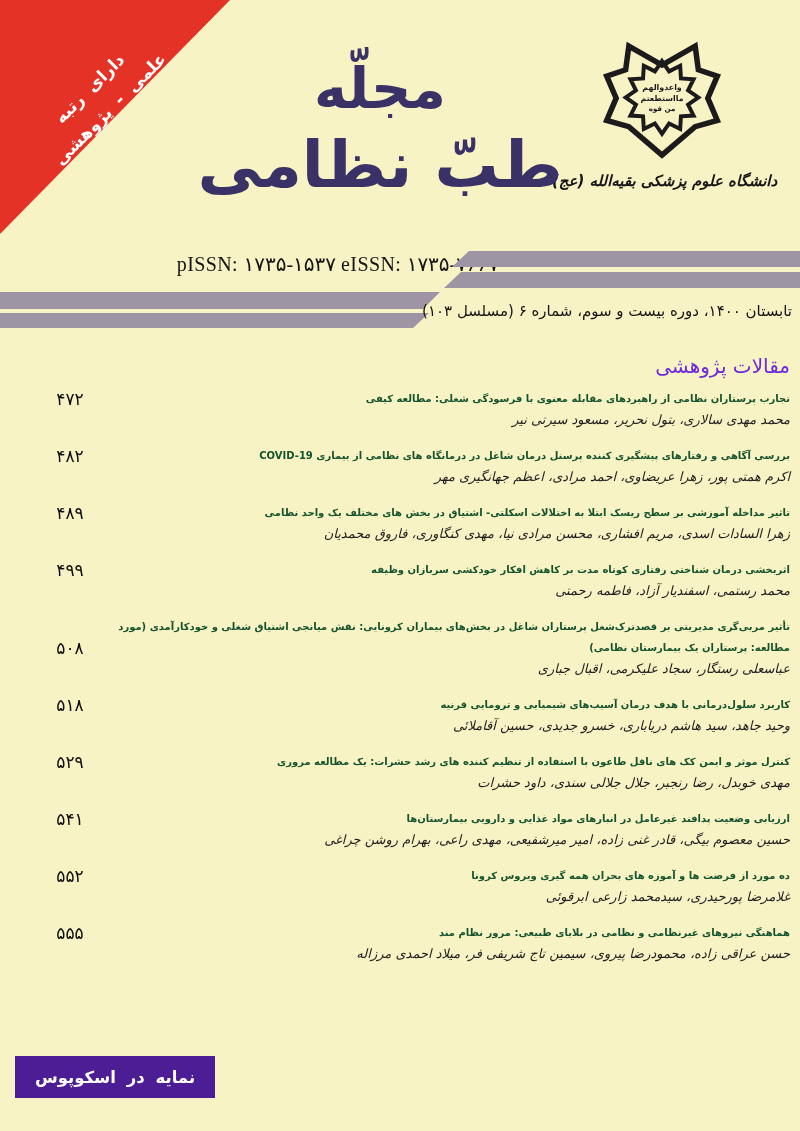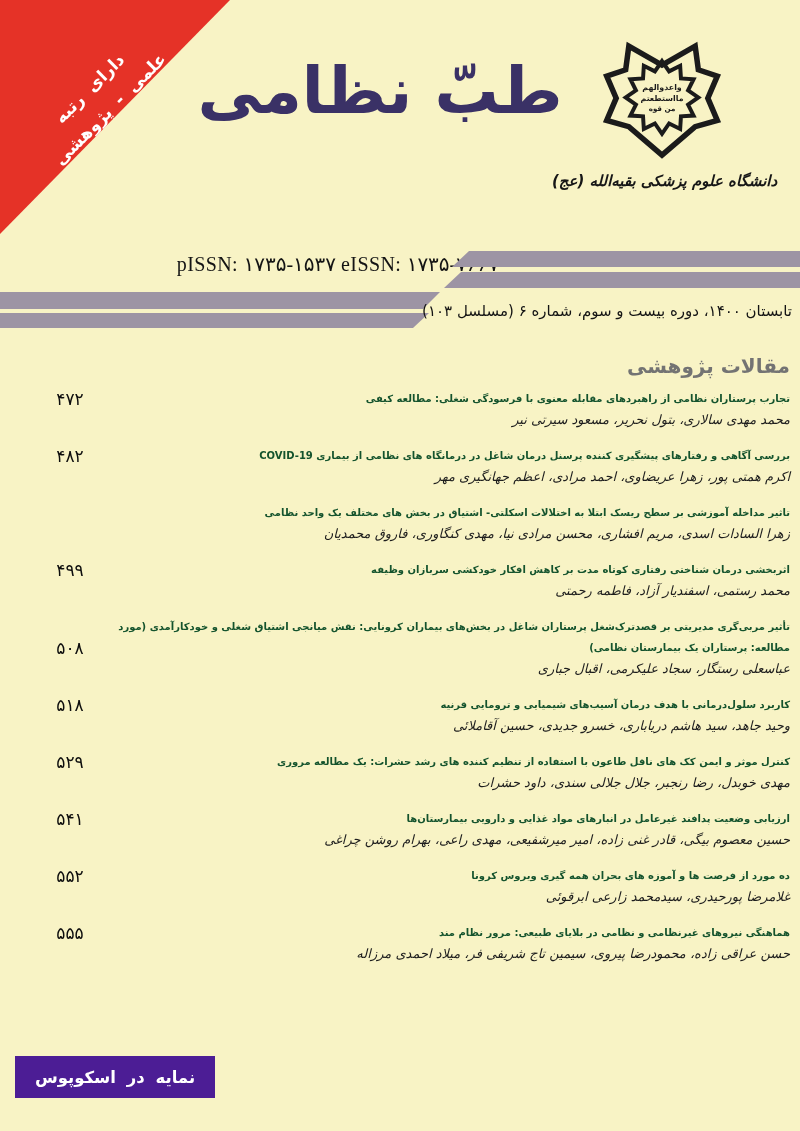--- a/index.html
+++ b/index.html
@@ -67,21 +67,21 @@
     position:absolute; right:8px; top:302px; width:420px;
     direction:rtl; text-align:right;
     font-size:15px; color:#141414;
   }
 
   
   .toc {
     position:absolute; left:0; right:10px; top:354px;
     direction:rtl; padding-left:38px;
   }
-  .toc-header { font-size:20px; font-weight:bold; color:#737373; margin-bottom:10px; }
+  .toc-header { font-size:20px; font-weight:normal; color:#6d28d9; margin-bottom:10px; }
   .entry { display:flex; margin-bottom:17px; }
   .entry-text { flex:1; }
   .entry-title { font-size:10px; font-weight:bold; line-height:21px; color:#14532d; }
   .entry-authors { font-size:13px; line-height:17px; font-style:italic; color:#1d1d1d; margin-top:2px; }
   .entry-page { width:64px; flex:0 0 64px; text-align:center; font-size:17px; color:#0d0d0d; padding-top:1px; }
   .toc-list .entry:nth-of-type(5) .entry-page { padding-top:22px; }
 
   
   .scopus-box {
     position:absolute; left:15px; top:1056px; width:200px; height:42px;
@@ -106,20 +106,21 @@
     <path d="M58,22 L100,46 L142,22 L146,52 L170,60 L158,88 L170,116 L142,124 L100,160 L58,124 L30,116 L42,88 L30,60 L54,52 Z" fill="none" stroke="#1b1b1b" stroke-width="7" stroke-linejoin="miter"></path>
     <path d="M100,41 L109,54 L123,47 L124,63 L140,64 L133,78 L146,87 L133,96 L140,110 L124,111 L123,127 L109,120 L100,133 L91,120 L77,127 L76,111 L60,110 L67,96 L54,87 L67,78 L60,64 L76,63 L77,47 L91,54 Z" fill="none" stroke="#1b1b1b" stroke-width="5" stroke-linejoin="miter"></path>
     <text x="100" y="78" text-anchor="middle" font-size="10" font-weight="bold" fill="#1b1b1b">واعدوالهم</text>
     <text x="100" y="91" text-anchor="middle" font-size="10" font-weight="bold" fill="#1b1b1b">مااستطعتم</text>
     <text x="100" y="104" text-anchor="middle" font-size="9" font-weight="bold" fill="#1b1b1b">من قوه</text>
   </svg>
   <div class="logo-caption">دانشگاه علوم پزشکی بقیه‌الله (عج)</div>
 </div>
 
 <div class="journal-title">
+  <div class="t1">مجلّه</div>
   <div class="t2">طبّ نظامی</div>
 </div>
 
 <div class="issn-line">pISSN: ۱۷۳۵-۱۵۳۷  eISSN: ۱۷۳۵-۷۶۶۷</div>
 
 <div class="bar bar-r1"></div>
 <div class="bar bar-r2"></div>
 <div class="bar bar-l1"></div>
 <div class="bar bar-l2"></div>
 
@@ -142,20 +143,21 @@
       <div class="entry-authors">اکرم همتی پور، زهرا عریضاوی، احمد مرادی، اعظم جهانگیری مهر</div>
     </div>
     <div class="entry-page">۴۸۲</div>
   </div>
 
   <div class="entry">
     <div class="entry-text">
       <div class="entry-title">تاثیر مداخله آموزشی بر سطح ریسک ابتلا به اختلالات اسکلتی- اشتیاق در بخش های مختلف یک واحد نظامی</div>
       <div class="entry-authors">زهرا السادات اسدی، مریم افشاری، محسن مرادی نیا، مهدی کنگاوری، فاروق محمدیان</div>
     </div>
+    <div class="entry-page">۴۸۹</div>
   </div>
 
   <div class="entry">
     <div class="entry-text">
       <div class="entry-title">اثربخشی درمان شناختی رفتاری کوتاه مدت بر کاهش افکار خودکشی سربازان وظیفه</div>
       <div class="entry-authors">محمد رستمی، اسفندیار آزاد، فاطمه رحمتی</div>
     </div>
     <div class="entry-page">۴۹۹</div>
   </div>
 

